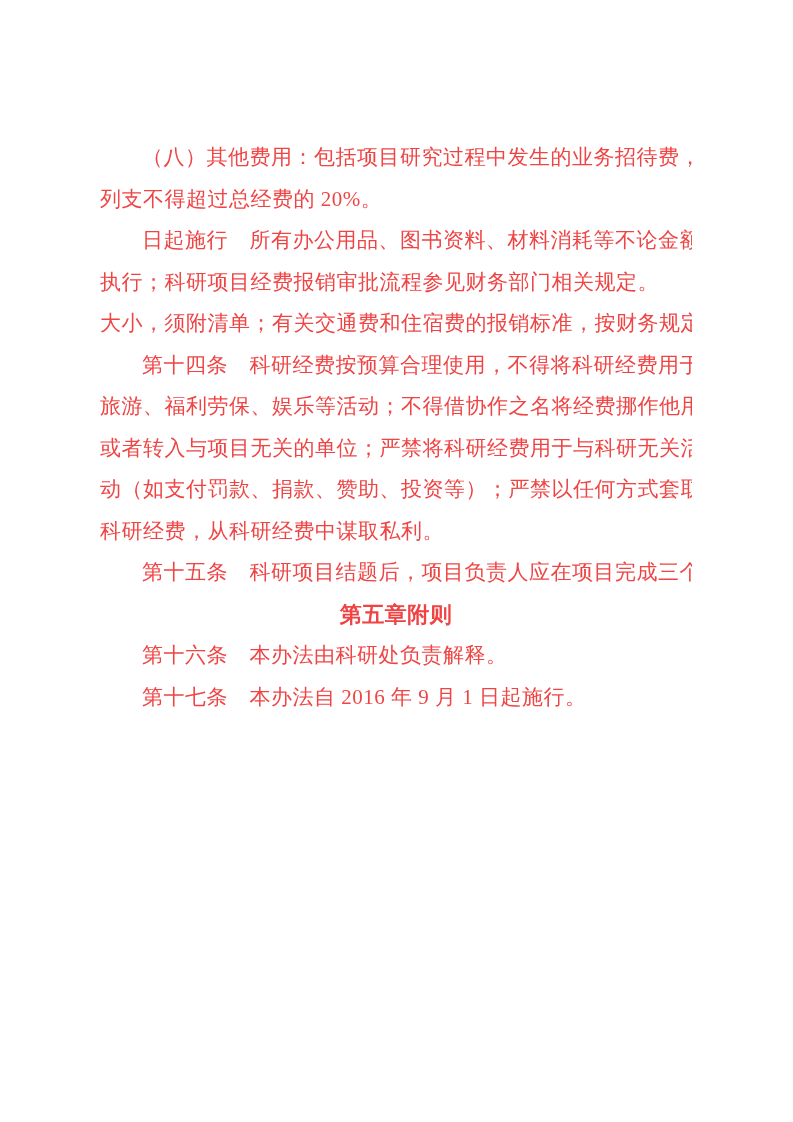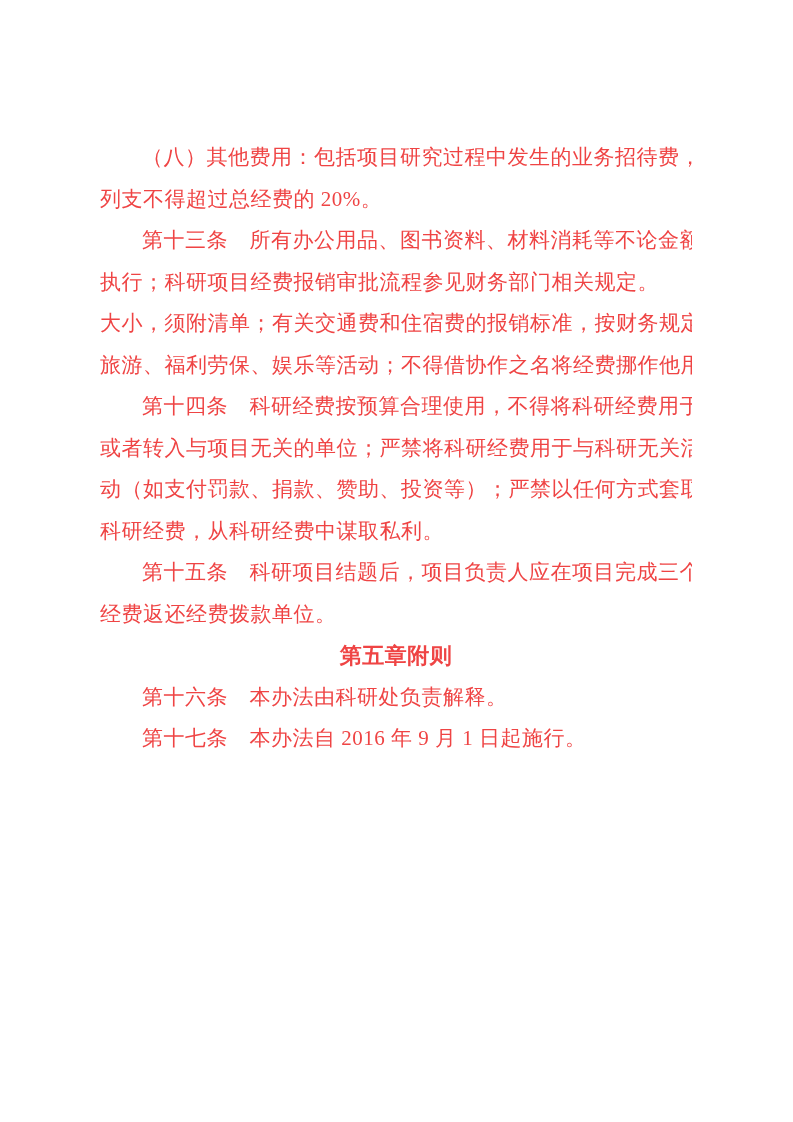--- a/index.html
+++ b/index.html
@@ -57,36 +57,35 @@
 
 <div class="page">
   <div class="content">
 
     <div class="para">
       <div class="line indent">（八）其他费用：包括项目研究过程中发生的业务招待费，</div>
       <div class="line last">列支不得超过总经费的 20%。</div>
     </div>
 
     <div class="para">
-      <div class="line indent">第十三条　所有办公用品、图书资料、材料消耗等不论金额</div>
+      <div class="line indent">日起施行　所有办公用品、图书资料、材料消耗等不论金额</div>
       <div class="line last">执行；科研项目经费报销审批流程参见财务部门相关规定。</div>
       <div class="line">大小，须附清单；有关交通费和住宿费的报销标准，按财务规定</div>
     </div>
 
     <div class="para">
+      <div class="line indent">第十四条　科研经费按预算合理使用，不得将科研经费用于</div>
       <div class="line">旅游、福利劳保、娱乐等活动；不得借协作之名将经费挪作他用</div>
-      <div class="line indent">第十四条　科研经费按预算合理使用，不得将科研经费用于</div>
       <div class="line">或者转入与项目无关的单位；严禁将科研经费用于与科研无关活</div>
       <div class="line">动（如支付罚款、捐款、赞助、投资等）；严禁以任何方式套取</div>
       <div class="line last">科研经费，从科研经费中谋取私利。</div>
     </div>
 
     <div class="para">
       <div class="line indent">第十五条　科研项目结题后，项目负责人应在项目完成三个</div>
-      <div class="line last">经费返还经费拨款单位。</div>
     </div>
 
     <div class="para">
       <div class="line heading">第五章附则</div>
     </div>
 
     <div class="para">
       <div class="line indent last">第十六条　本办法由科研处负责解释。</div>
     </div>
 

